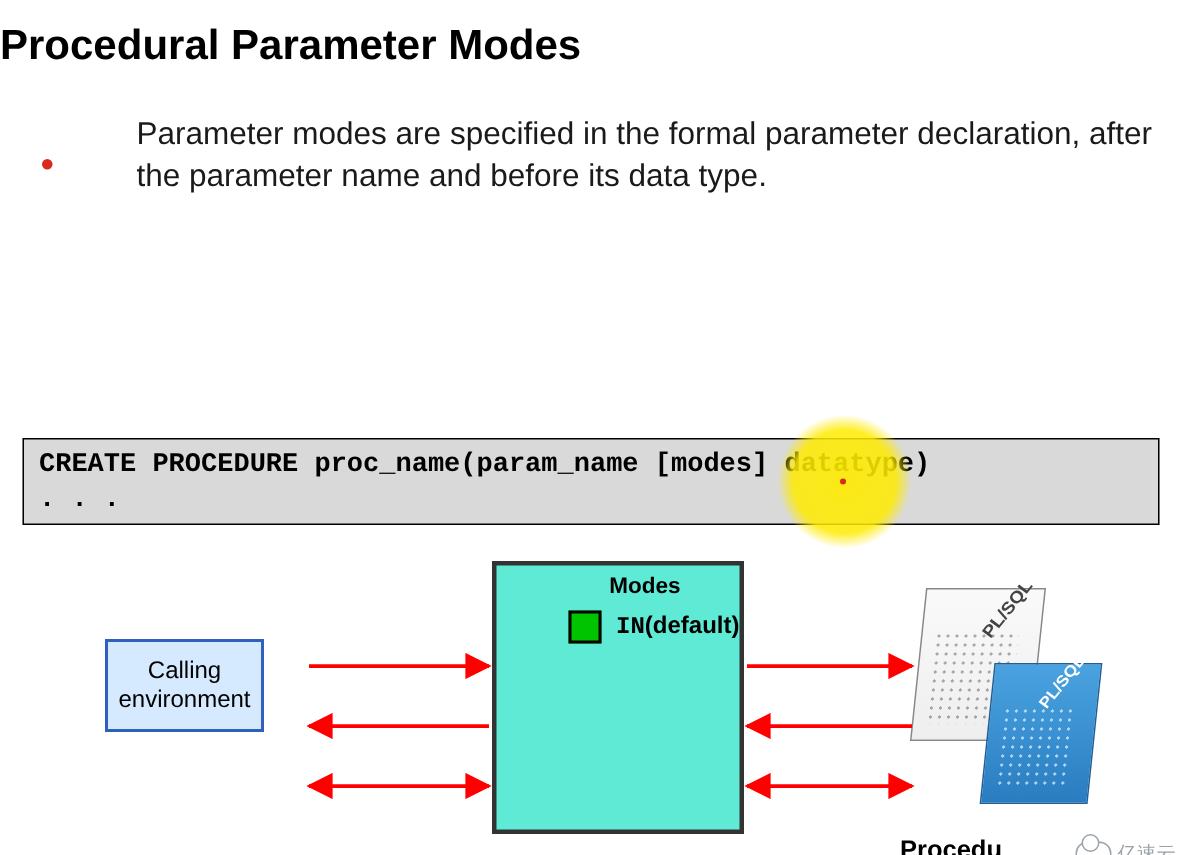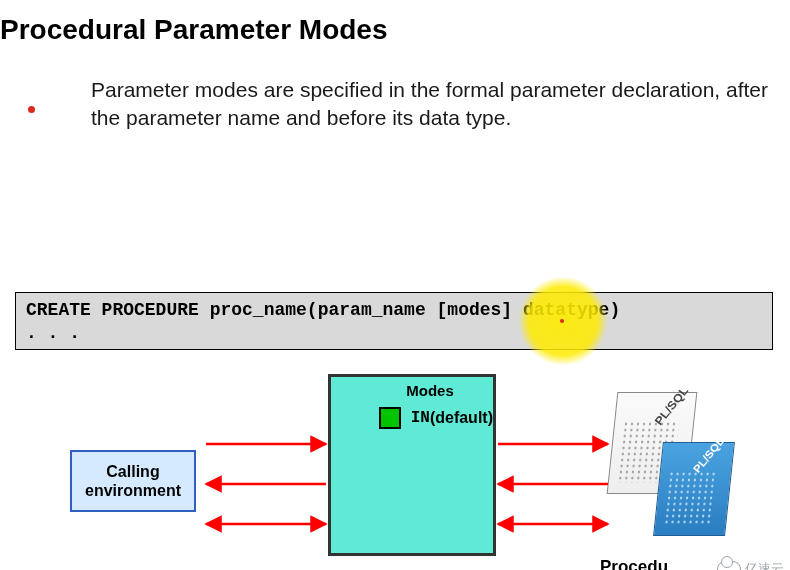--- a/index.html
+++ b/index.html
@@ -82,28 +82,28 @@
     border-radius: 50%;
   }
   
   .diagram {
     position: absolute;
     left: 0; top: 360px;
     width: 790px; height: 210px;
   }
   .calling-box {
     position: absolute;
-    left: 70px; top: 76px;
-    width: 126px; height: 62px;
+    left: 70px; top: 52px;
+    width: 106px; height: 62px;
     background: #d6eaff;
     border: 2px solid #2f5fbf;
     box-sizing: border-box;
     text-align: center;
     font-size: 16px;
-    font-weight: 700;
+    font-weight: 400;
     display: flex;
     align-items: center;
     justify-content: center;
     line-height: 1.2;
   }
   .modes-box {
     position: absolute;
     left: 328px; top: 0px;
     width: 168px; height: 182px;
     background: #5eead4;

